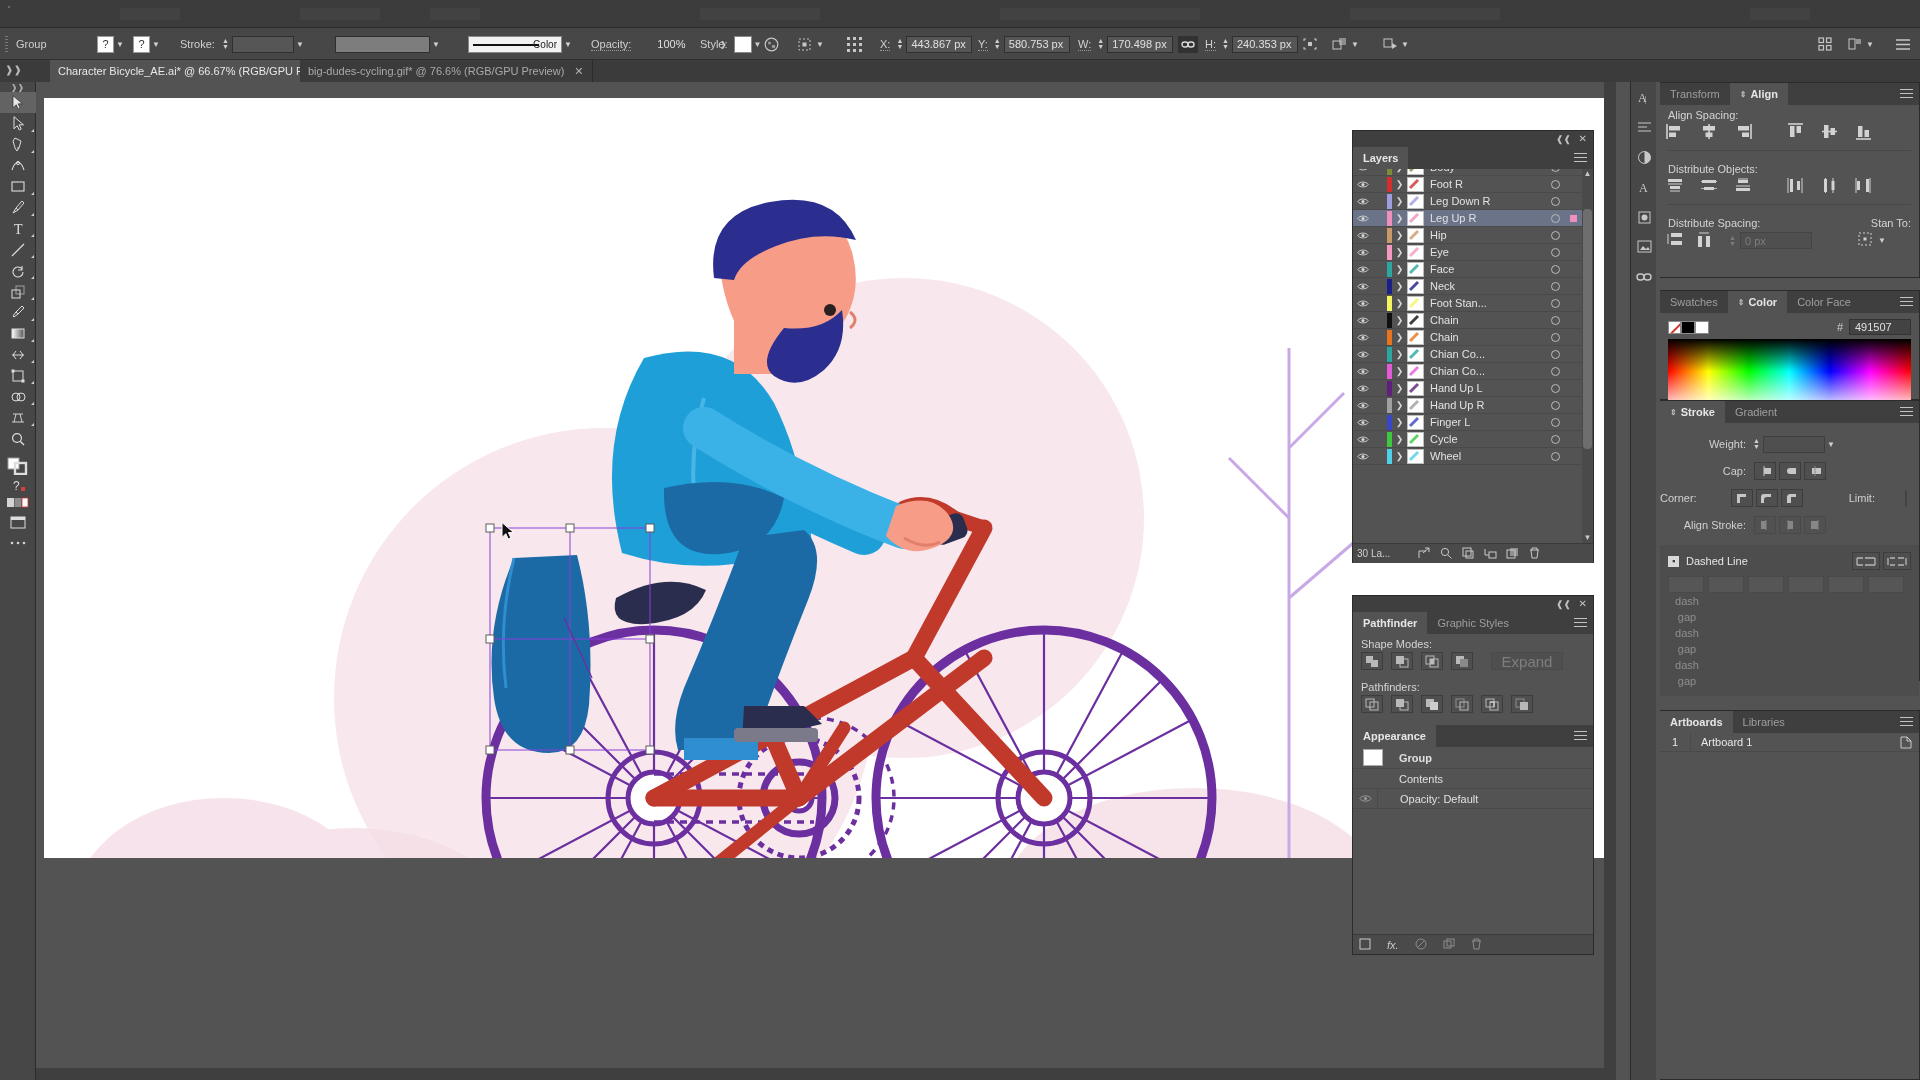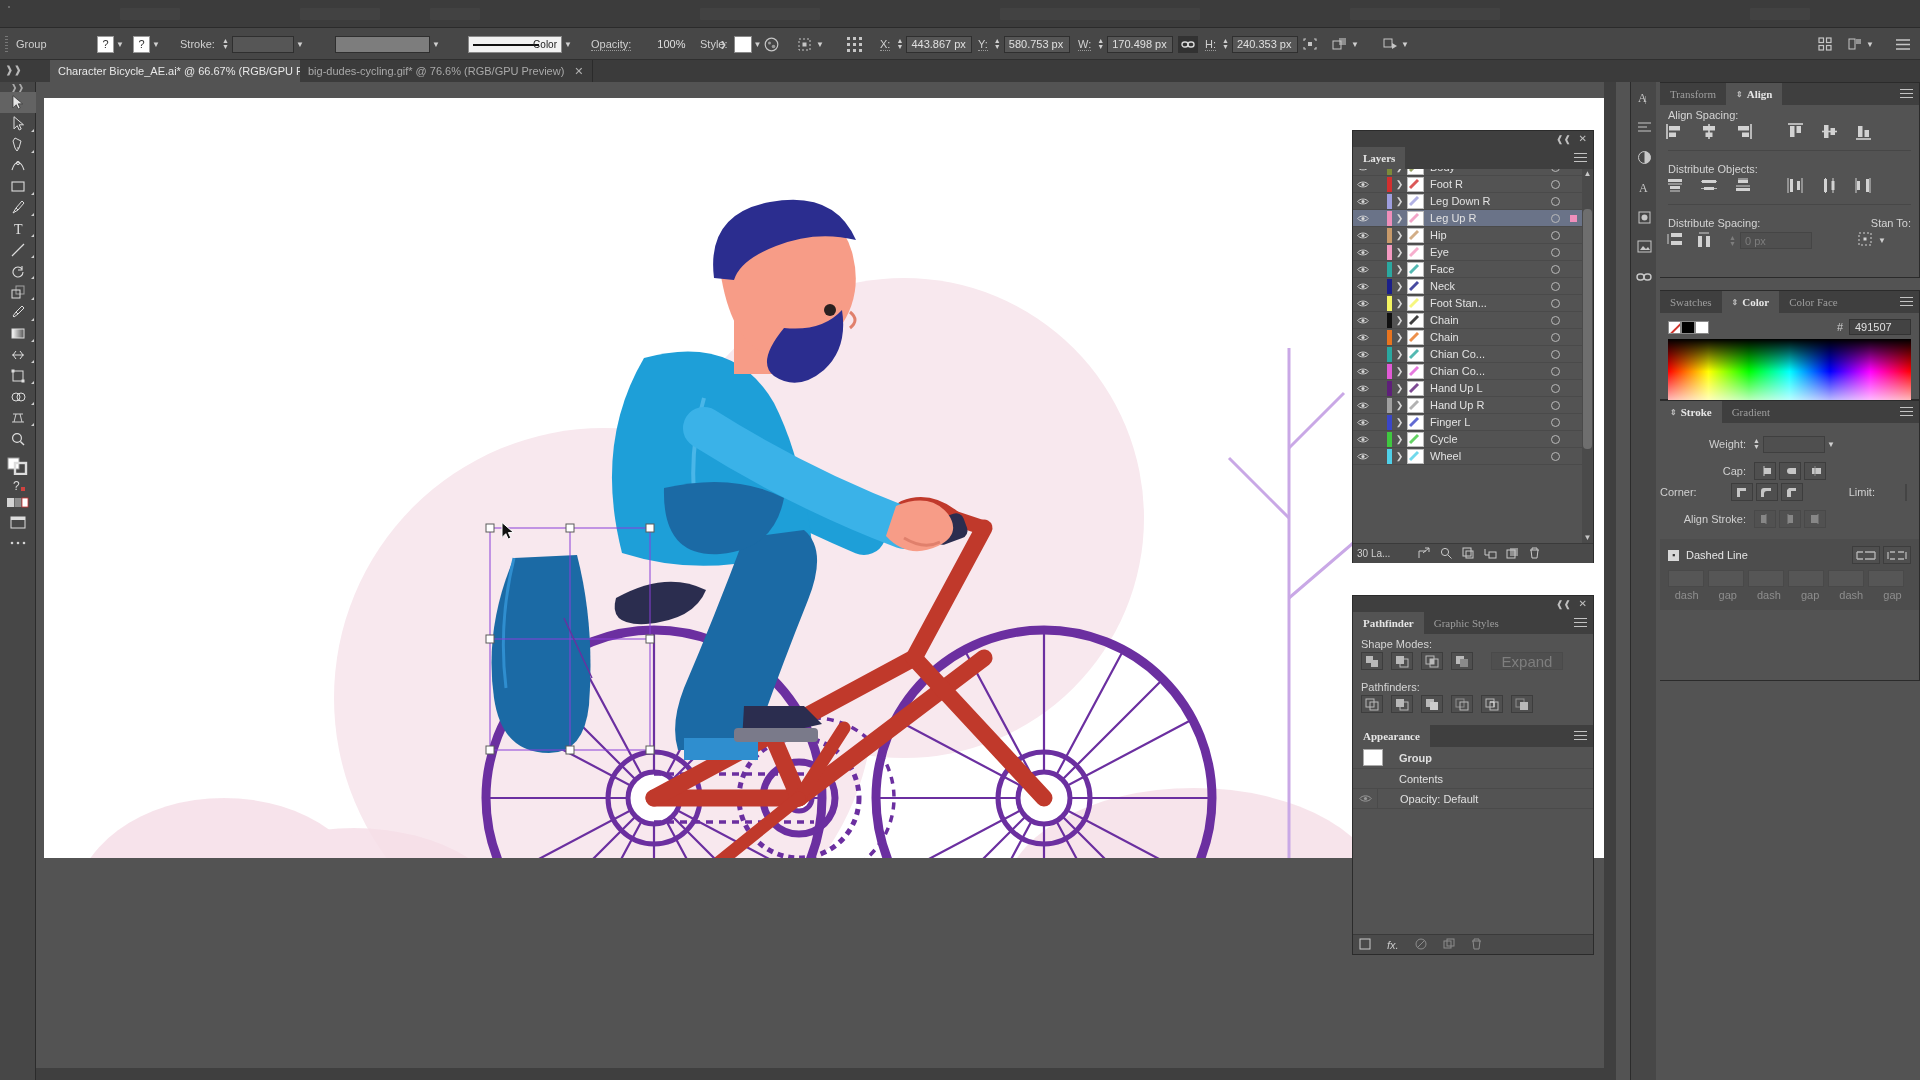--- a/index.html
+++ b/index.html
@@ -68,21 +68,21 @@
   
   .rail { position:absolute; left:1630px; top:82px; width:26px; height:998px; background:#474747; border-left:1px solid #2b2b2b;}
   .railbtn { width:26px;height:30px; display:flex;align-items:center;justify-content:center; color:#c5c5c5; }
 
   
   .panel { position:absolute; background:#535353; border:1px solid #2b2b2b; }
   .panel-bar { height:16px; background:#3f3f3f; position:relative; }
   .panel-bar .dd { position:absolute; right:22px; top:3px; color:#c0c0c0; font-size:9px; }
   .panel-bar .cl { position:absolute; right:6px; top:2px; color:#c0c0c0; font-size:10px; }
   .tabrow { height:22px; background:#3f3f3f; display:flex; align-items:stretch; position:relative;}
-  .ptab { display:flex;align-items:center; padding:0 10px; font-size:11px; color:#9e9e9e; background:#3f3f3f;font-family:Liberation Serif, serif;}
+  .ptab { display:flex;align-items:center; padding:0 10px; font-size:11px; color:#9e9e9e; background:#3f3f3f;}
   .ptab.on { background:#535353; color:#e6e6e6; font-weight:bold; }
   .ptab .dragdot { margin-right:4px; font-size:8px; color:#bbb;}
   .hamb { position:absolute; right:6px; top:6px; width:13px;height:10px;
     background:repeating-linear-gradient(to bottom,#c3c3c3 0 1px,transparent 1px 4px); }
 
   
   .lrow { height:17px; display:flex; align-items:center; border-bottom:1px solid #4a4a4a; position:relative;}
   .lrow.sel { background:#6a7388; }
   .lrow .eye { width:20px; display:flex; align-items:center; justify-content:center; }
   .lrow .lock { width:14px; }
@@ -1361,21 +1361,21 @@
           </div>
         <div class="gbtn">
             <svg width="13" height="12" viewBox="0 0 13 12">
               <rect x="3" y="3" width="9" height="6" fill="#c6c6c6"></rect>
               <path d="M6 1v10" stroke="#8a8a8a"></path>
             </svg>
           </div>
       </div>
     </div>
 
-    <div style="display:flex; align-items:center; margin-top:3px;gap:26px;">
+    <div style="display:flex; align-items:center; margin-top:9px;gap:26px;">
       <div class="rlabel" style="width:86px;">Corner:</div>
       <div class="btnrow" style="padding-left:8px;">
         <div class="gbtn">
             <svg width="13" height="12" viewBox="0 0 13 12">
               <path d="M2 2h9v3H5v6H2z" fill="#c6c6c6"></path>
             </svg>
           </div>
         <div class="gbtn">
             <svg width="13" height="12" viewBox="0 0 13 12">
               <path d="M4 2h7v3H7a3 3 0 0 0-3 3v3H1V5a3 3 0 0 1 3-3z" fill="#c6c6c6"></path>
@@ -1437,25 +1437,42 @@
           </span>
       </div>
       <div style="display:flex; margin-top:6px; gap:4px;">
         <div style="width:36px;height:17px;background:#565656;border:1px solid #494949;"></div>
         <div style="width:36px;height:17px;background:#565656;border:1px solid #494949;"></div>
         <div style="width:36px;height:17px;background:#565656;border:1px solid #494949;"></div>
         <div style="width:36px;height:17px;background:#565656;border:1px solid #494949;"></div>
         <div style="width:36px;height:17px;background:#565656;border:1px solid #494949;"></div>
         <div style="width:36px;height:17px;background:#565656;border:1px solid #494949;"></div>
       </div>
-      <div style="display:flex; margin-top:2px; gap:4px;">
+      <div style="display:flex; margin-top:2px; gap:4px;flex-direction:column;">
         <div style="width:38px;text-align:center;" class="smallmuted">dash</div>
         <div style="width:38px;text-align:center;" class="smallmuted">gap</div>
         <div style="width:38px;text-align:center;" class="smallmuted">dash</div>
         <div style="width:38px;text-align:center;" class="smallmuted">gap</div>
         <div style="width:38px;text-align:center;" class="smallmuted">dash</div>
         <div style="width:38px;text-align:center;" class="smallmuted">gap</div>
       </div>
     </div>
   </div>
 
+  <div class="panel" style="left:1660px; top:710px; width:260px; height:370px; border-left:none;">
+    <div class="tabrow">
+      <div class="ptab on">Artboards</div>
+      <div class="ptab">Libraries</div>
+      <div class="hamb"></div>
+    </div>
+    <div style="display:flex; align-items:center; height:19px; border-bottom:1px solid #4a4a4a;">
+      <span style="width:30px; text-align:center; font-size:11px; color:#e8e8e8;">1</span>
+      <span style="border-left:1px solid #4a4a4a; padding-left:10px; height:19px; display:flex;align-items:center; flex:1; font-size:11px; color:#e8e8e8;">Artboard 1</span>
+      <span style="width:28px; display:flex; align-items:center; justify-content:center;">
+        <svg width="13" height="13" viewBox="0 0 13 13">
+            <path d="M2 1h6l4 4v7H2z" fill="none" stroke="#c9c9c9"></path>
+            <path d="M8 1v4h4" fill="none" stroke="#c9c9c9"></path>
+          </svg>
+      </span>
+    </div>
+  </div>
 
 </div>
 
 </body></html>

